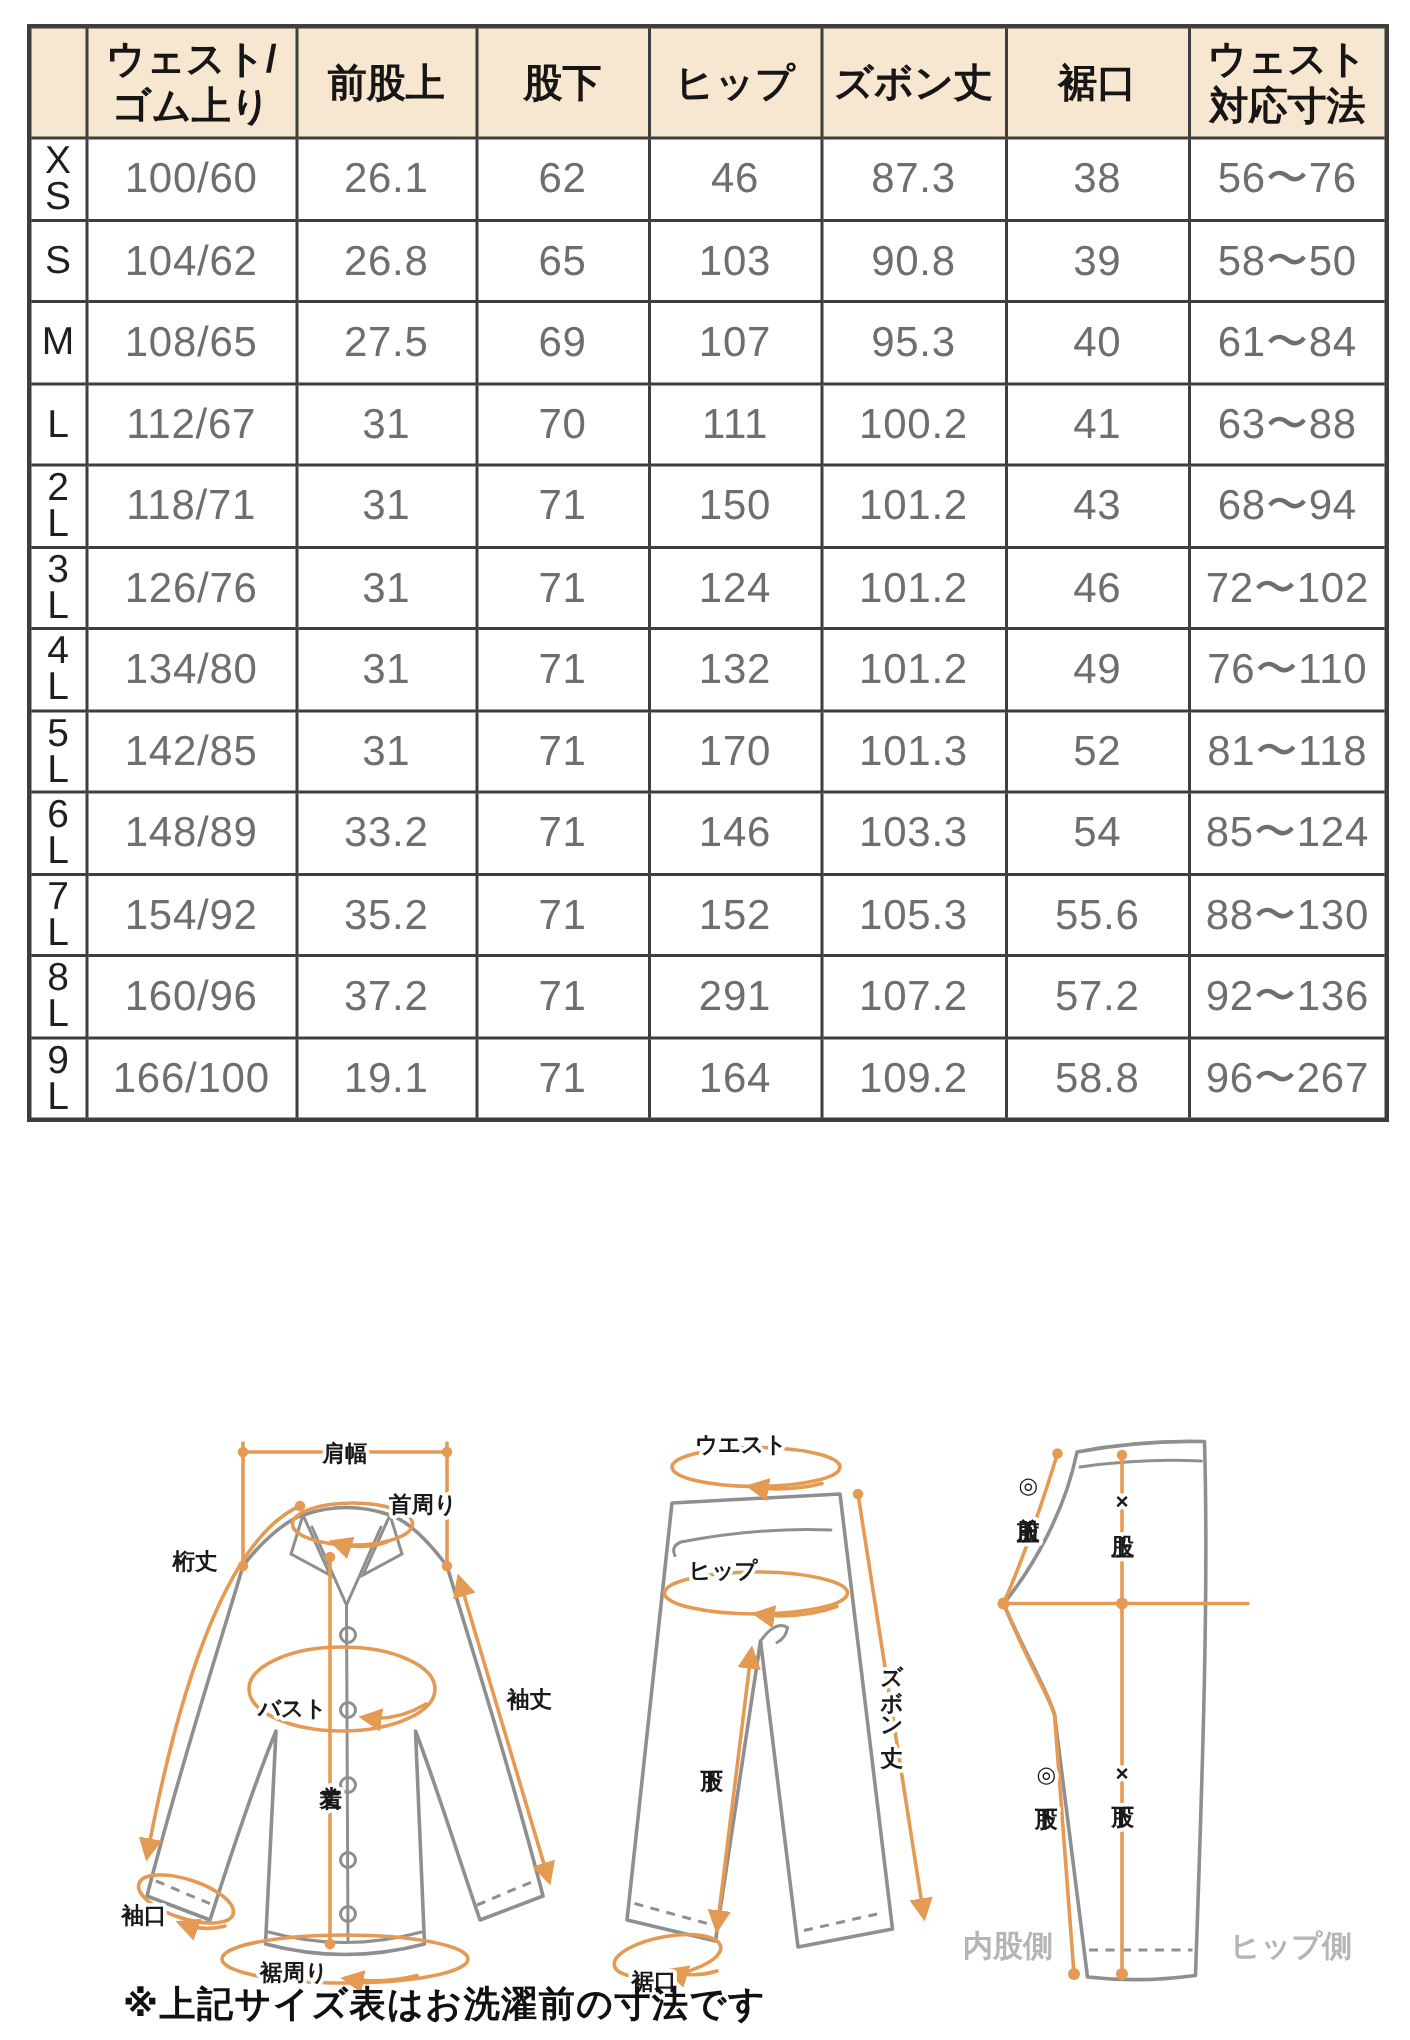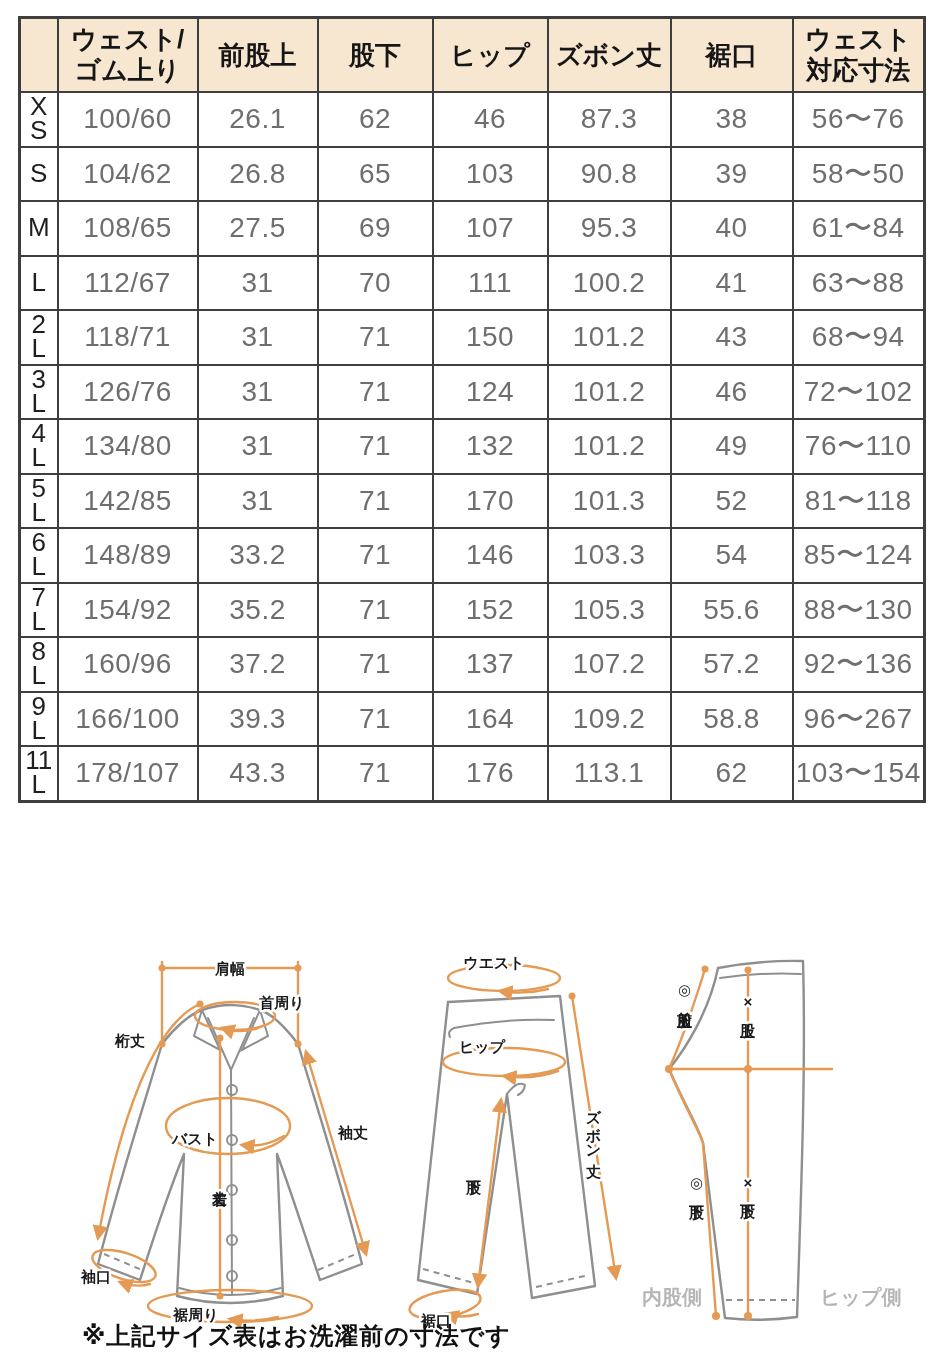--- a/index.html
+++ b/index.html
@@ -165,46 +165,35 @@
         <td>105.3</td>
         <td>55.6</td>
         <td>88〜130</td>
       </tr>
       <tr>
         <th>8
 L</th>
         <td>160/96</td>
         <td>37.2</td>
         <td>71</td>
-        <td>137</td>
+        <td>291</td>
         <td>107.2</td>
         <td>57.2</td>
         <td>92〜136</td>
       </tr>
       <tr>
         <th>9
 L</th>
         <td>166/100</td>
-        <td>39.3</td>
+        <td>19.1</td>
         <td>71</td>
         <td>164</td>
         <td>109.2</td>
         <td>58.8</td>
         <td>96〜267</td>
-      </tr>
-      <tr>
-        <th>11
-L</th>
-        <td>178/107</td>
-        <td>43.3</td>
-        <td>71</td>
-        <td>176</td>
-        <td>113.1</td>
-        <td>62</td>
-        <td>103〜154</td>
       </tr>
     </tbody>
 </table>
 
 <div class="diagrams">
 
   <svg style="left:50px;top:0px" width="360" height="405" viewBox="0 0 360 405">
     <defs>
       <marker id="arw" viewBox="0 0 10 10" refX="8" refY="5" markerWidth="6.5" markerHeight="6.5" orient="auto-start-reverse">
         <path d="M0,0 L10,5 L0,10 z" style="fill:var(--accent-orange)"></path>

